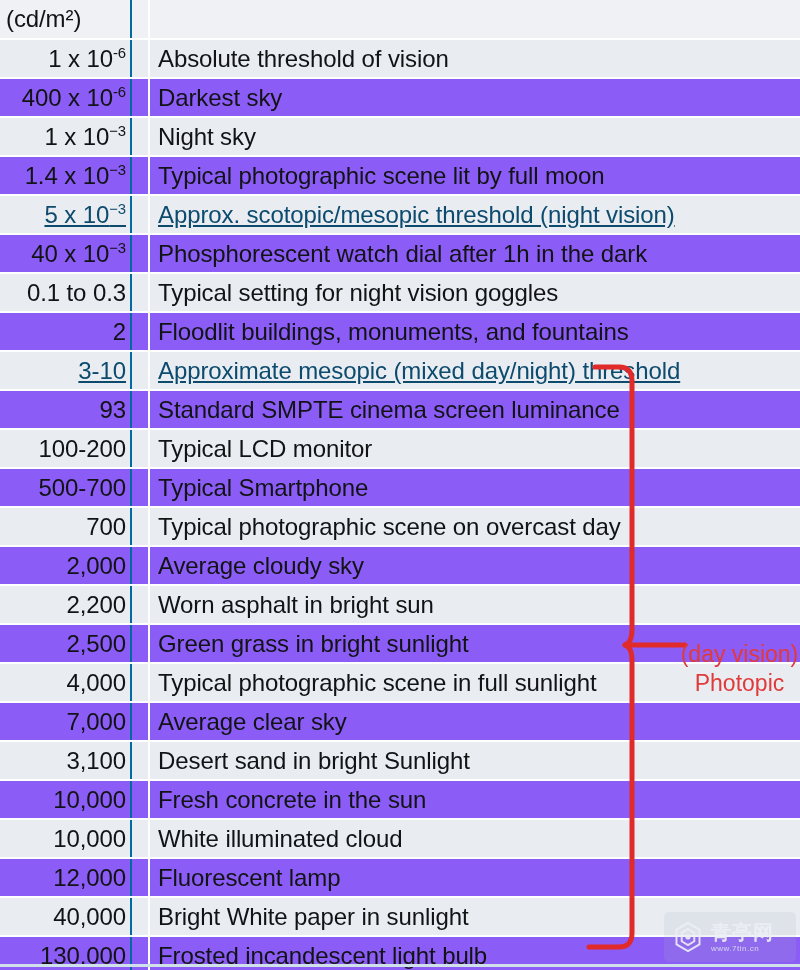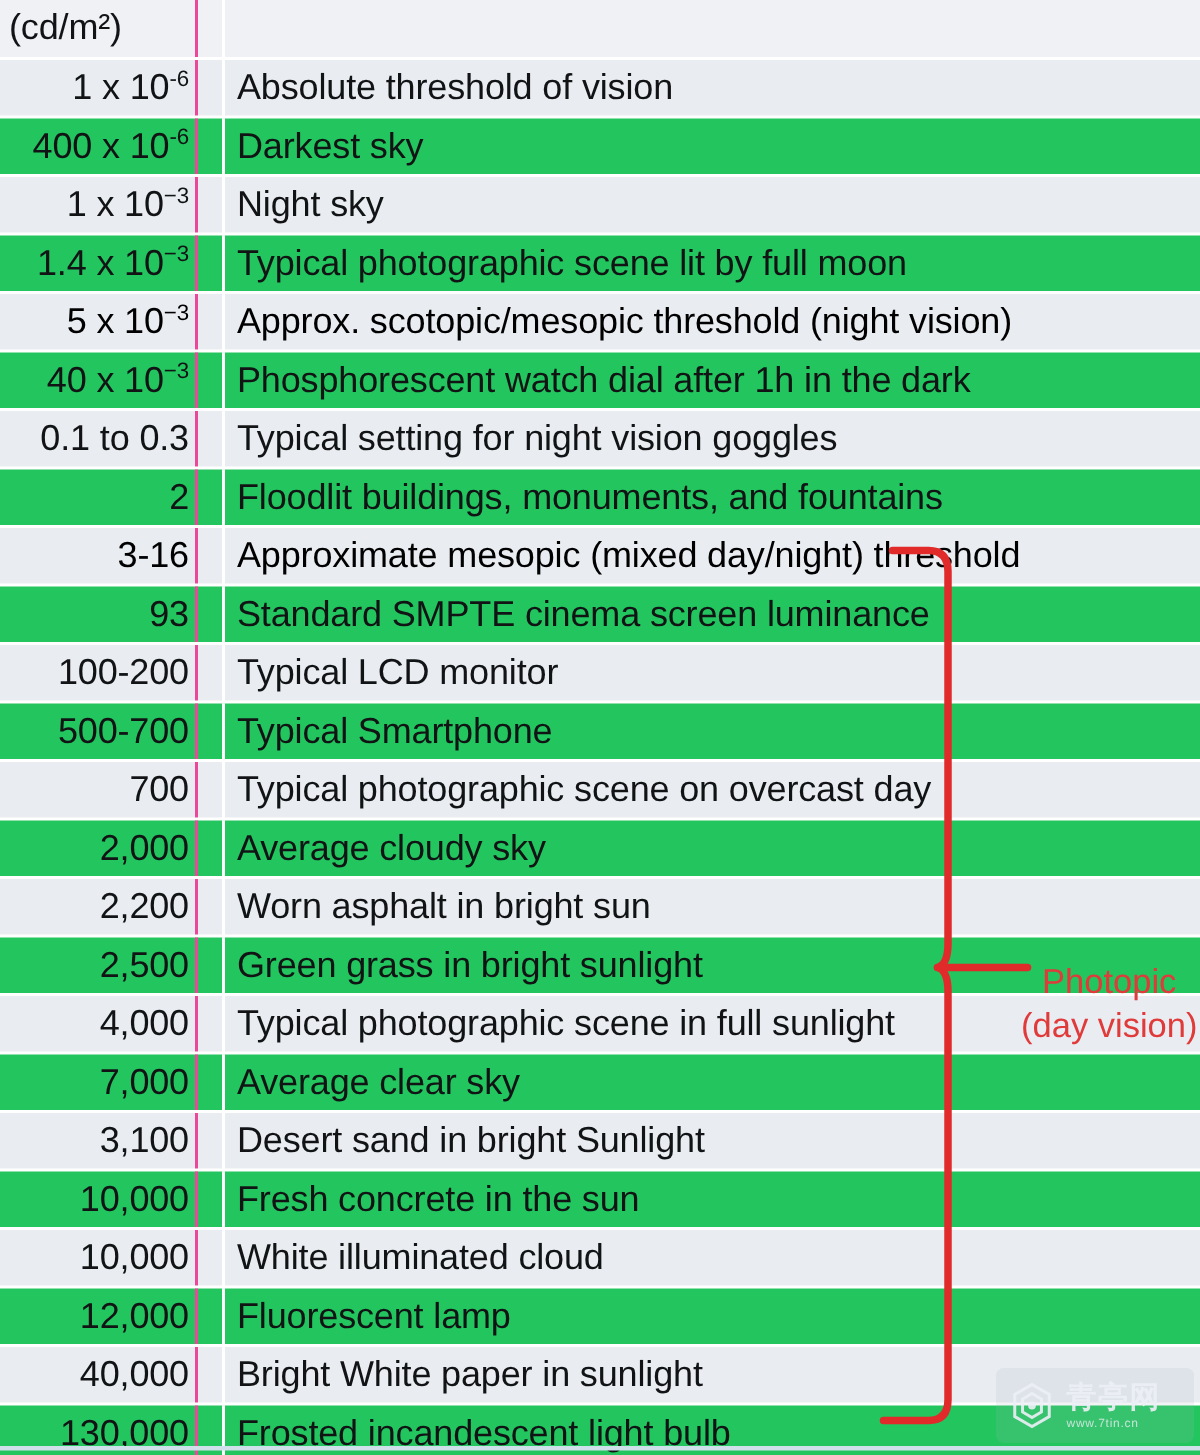--- a/index.html
+++ b/index.html
@@ -40,29 +40,29 @@
     vertical-align: middle;
     font-size: 24px;
     line-height: 1.05;
     color: #111315;
     background: #e9ecf1;
     border-bottom: 2px solid #ffffff;
     letter-spacing: -0.1px;
   }
 
   .lum-table tr.alt td {
-    background: #22c55e;
+    background: #8b5cf6;
   }
 
   
   td.c-value {
     width: 120px;
     text-align: right;
     padding-right: 4px;
-    border-right: 2px solid #ec4899;
+    border-right: 2px solid #0369a1;
     white-space: nowrap;
   }
 
   
   td.c-gap {
     width: 16px;
     border-right: 2px solid #ffffff;
   }
 
   td.c-desc {
@@ -76,21 +76,22 @@
   tr.header-row td {
     background: #eff1f5;
   }
   tr.header-row td.c-value {
     text-align: left;
     padding-left: 6px;
   }
 
   
   td.red {
-    color: #000000;
+    color: #0c4a6e;
+    text-decoration: underline;
   }
 
   sup {
     font-size: 0.62em;
     vertical-align: super;
     line-height: 0;
   }
 
   
   #photopic-bracket {
@@ -206,21 +207,21 @@
           <td class="c-value">0.1 to 0.3</td>
           <td class="c-gap"></td>
           <td class="c-desc">Typical setting for night vision goggles</td>
         </tr>
         <tr class="alt">
           <td class="c-value">2</td>
           <td class="c-gap"></td>
           <td class="c-desc">Floodlit buildings, monuments, and fountains</td>
         </tr>
         <tr>
-          <td class="c-value red">3-16</td>
+          <td class="c-value red">3-10</td>
           <td class="c-gap"></td>
           <td class="c-desc red">Approximate mesopic (mixed day/night) threshold</td>
         </tr>
         <tr class="alt">
           <td class="c-value">93</td>
           <td class="c-gap"></td>
           <td class="c-desc">Standard SMPTE cinema screen luminance</td>
         </tr>
         <tr>
           <td class="c-value">100-200</td>
@@ -294,22 +295,22 @@
         </tr>
       </tbody>
   </table>
 
   <svg id="photopic-bracket" viewBox="0 0 130 615" width="130" height="615" fill="none" xmlns="http://www.w3.org/2000/svg">
     <path d="M 20 12 L 44 12 Q 57 12 57 26 L 57 274 Q 57 288 50 290 Q 57 292 57 306 L 57 578 Q 57 592 44 592 L 14 592" stroke="#e12b2b" stroke-width="5" stroke-linecap="round" stroke-linejoin="round" fill="none"></path>
     <path d="M 50 290 L 110 290" stroke="#e12b2b" stroke-width="5" stroke-linecap="round" fill="none"></path>
   </svg>
 
   <div id="photopic-label">
+    <div>(day vision)</div>
     <div>Photopic</div>
-    <div>(day vision)</div>
   </div>
 
   <div id="watermark">
     <svg class="wm-logo" width="34" height="34" viewBox="0 0 34 34" xmlns="http://www.w3.org/2000/svg">
       <path d="M17 3 L28.5 9.6 L28.5 24.4 L17 31 L5.5 24.4 L5.5 9.6 Z" fill="none" stroke="rgba(236,240,246,0.9)" stroke-width="2"></path>
       <path d="M17 9 L23.3 12.7 L23.3 21.3 L17 25 L10.7 21.3 L10.7 12.7 Z" fill="none" stroke="rgba(236,240,246,0.9)" stroke-width="2"></path>
       <circle cx="17" cy="17" r="2.6" fill="rgba(236,240,246,0.9)"></circle>
     </svg>
     <div class="wm-text">
       <div class="wm-cn">青亭网</div>

